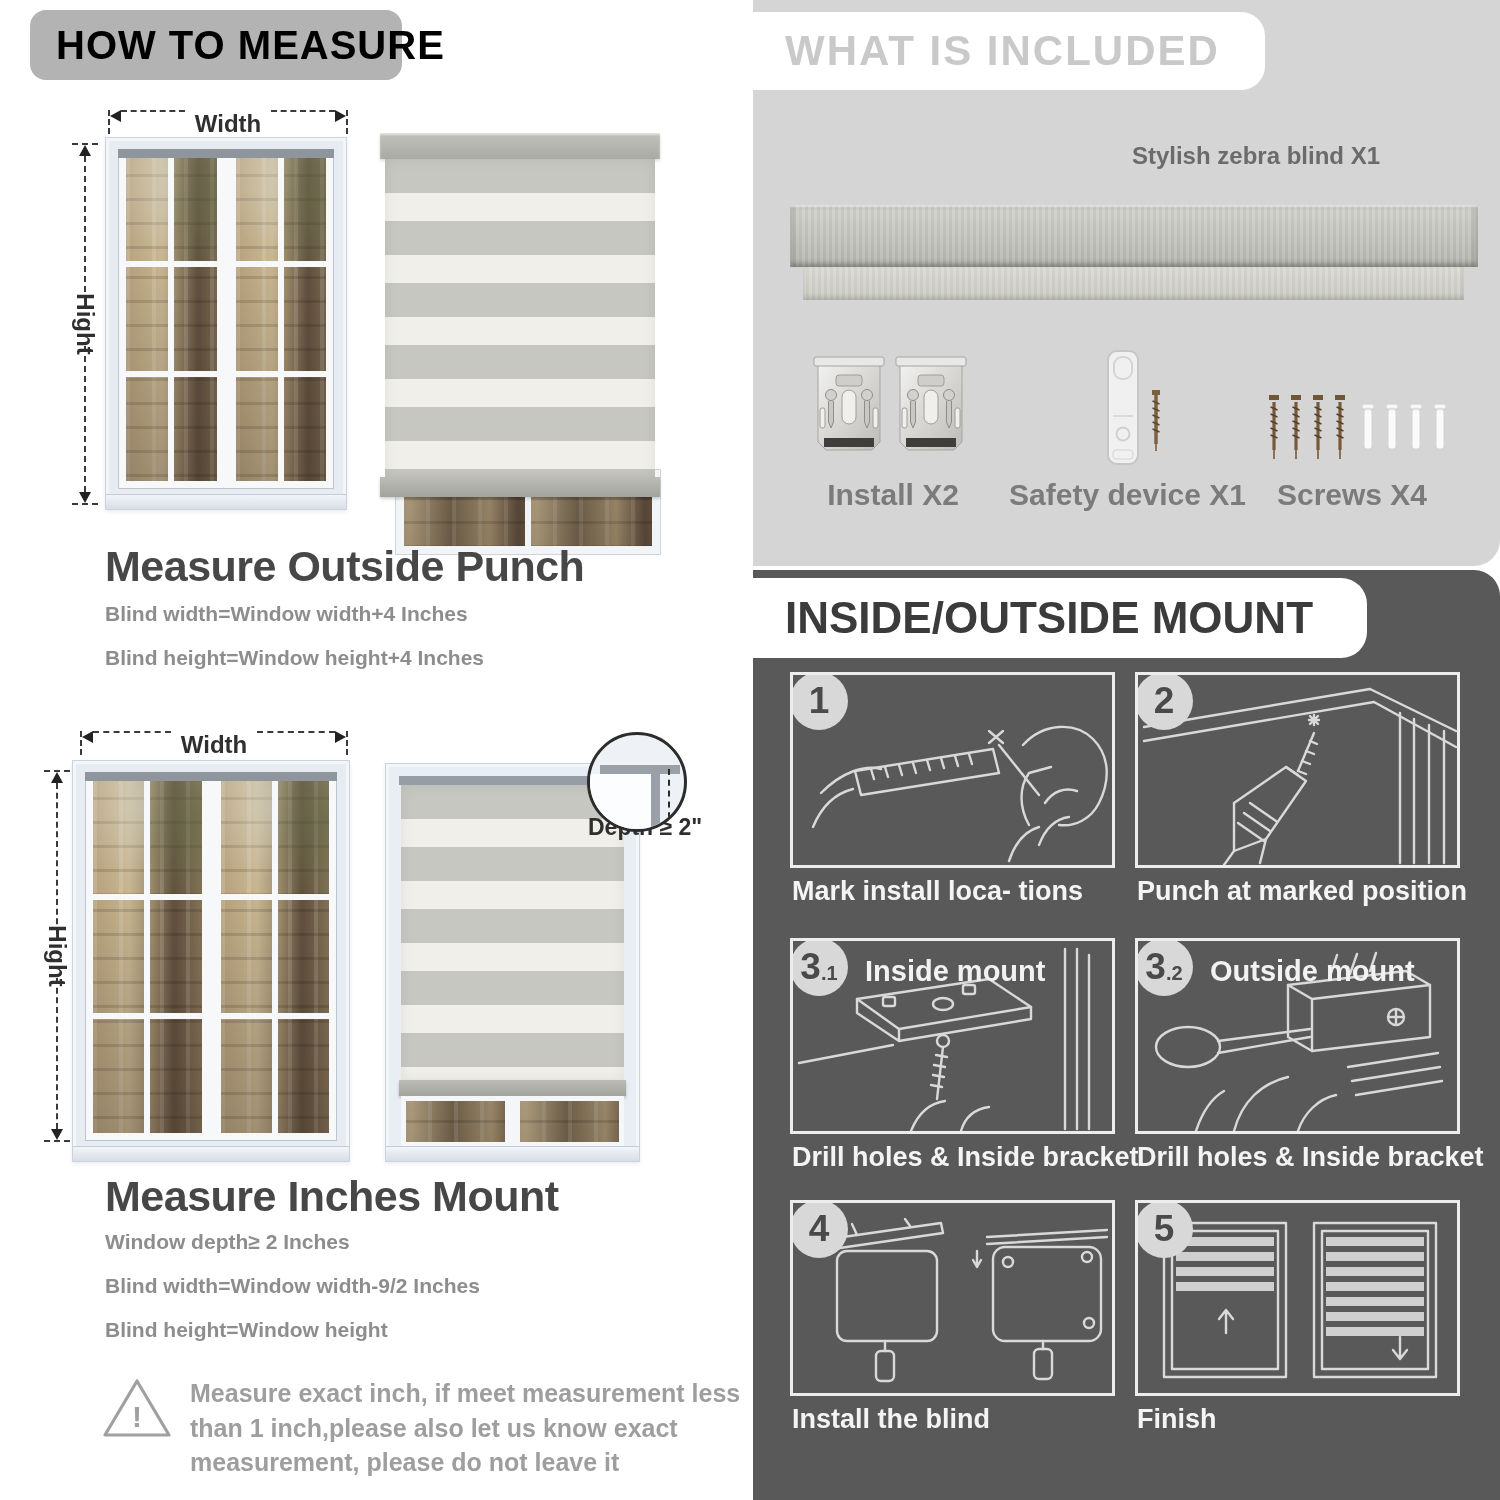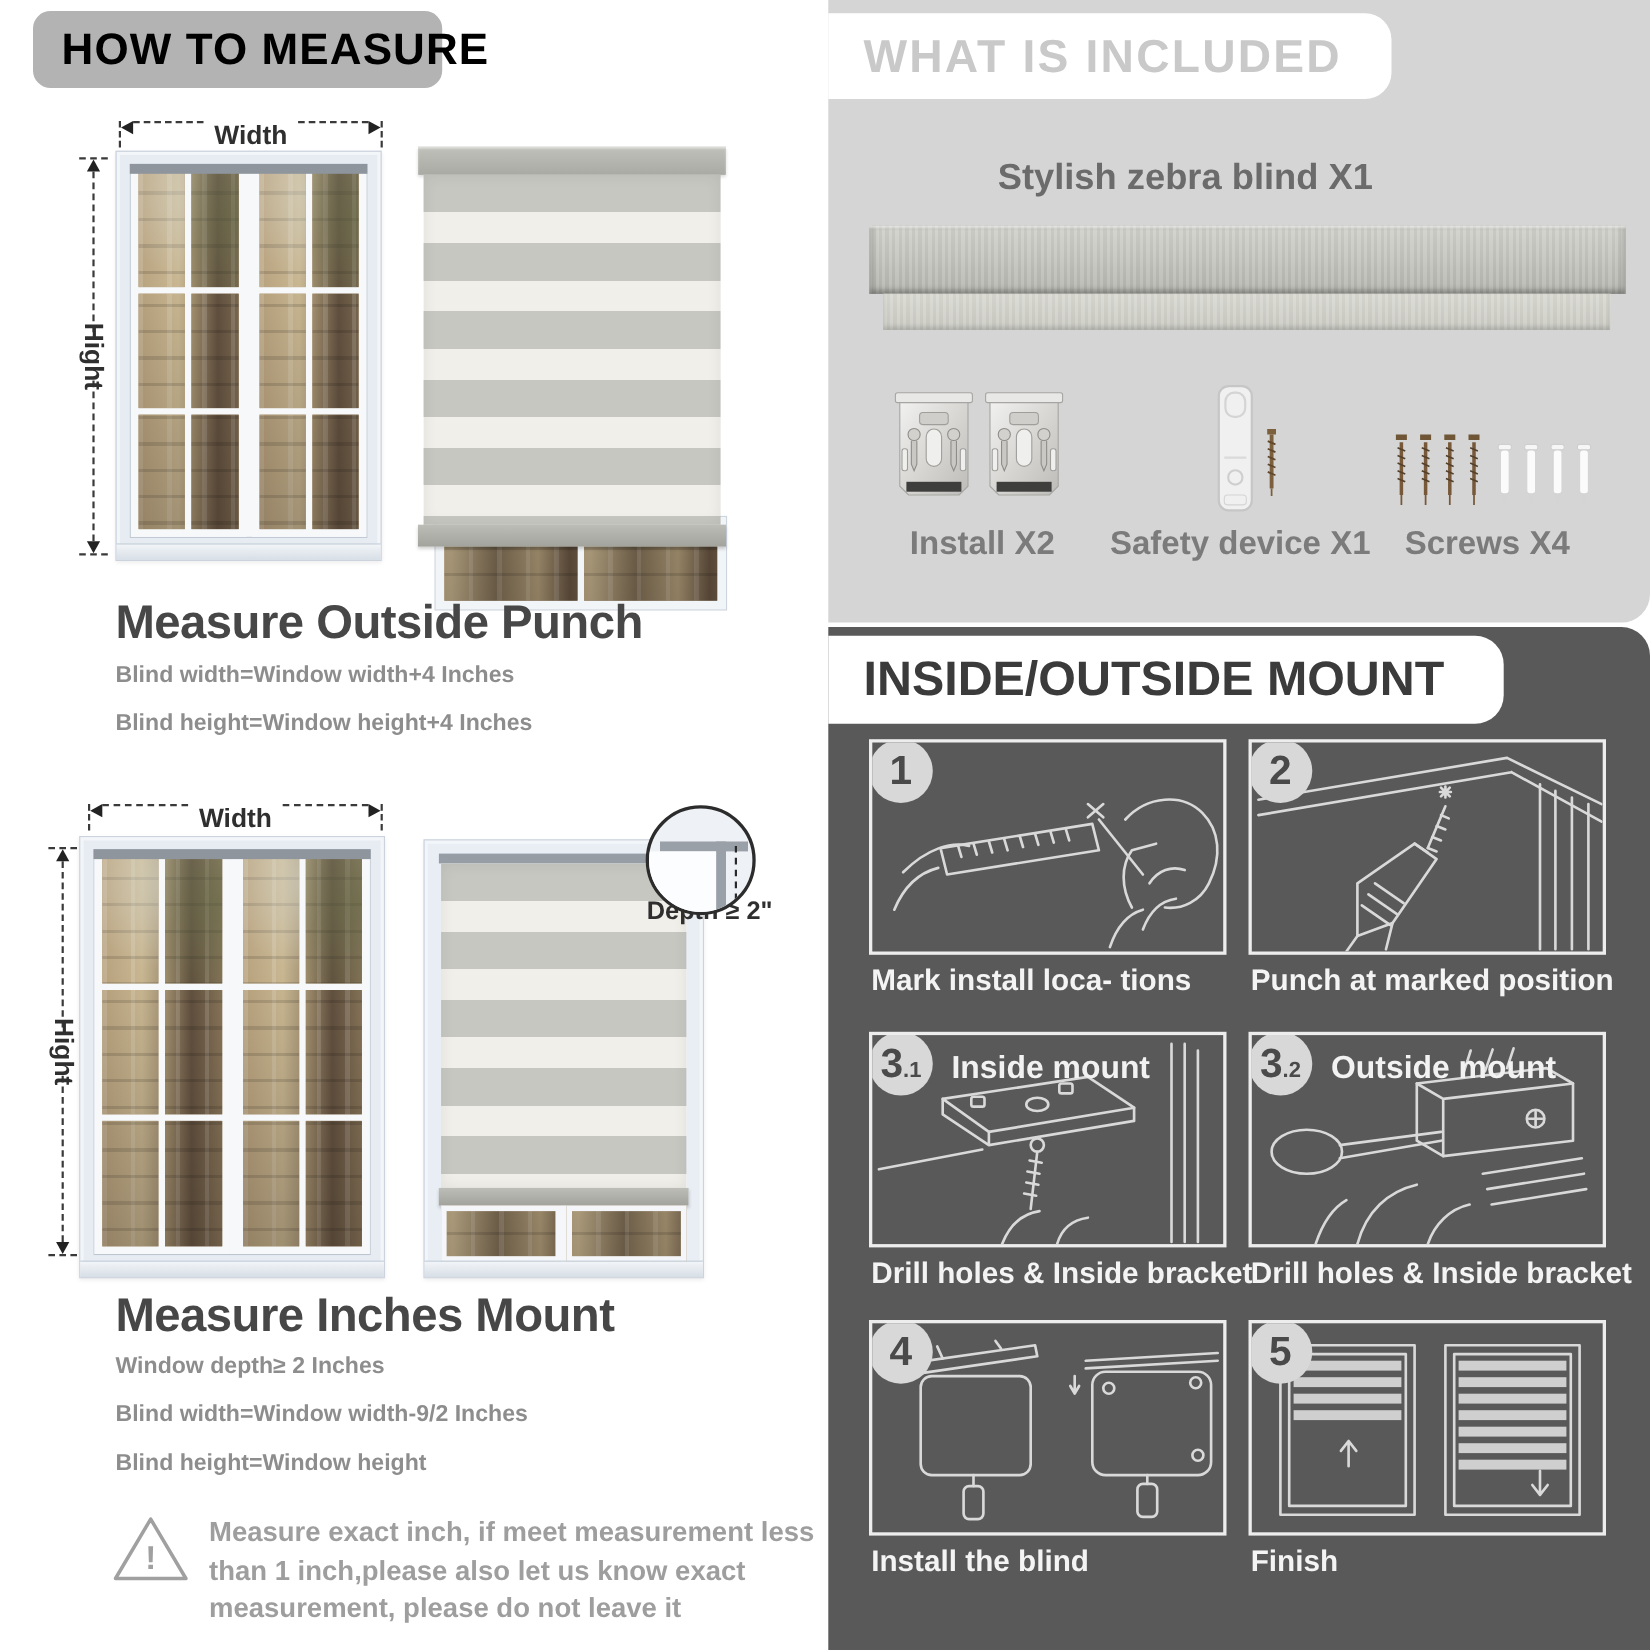--- a/index.html
+++ b/index.html
@@ -72,21 +72,21 @@
   .depth-circle .ddash{position:absolute;right:14px;top:34px;bottom:0;width:0;border-left:2px dashed #2a2a2a;}
 
   .note-tri{width:74px;height:70px;}
   .note-mark{left:24px;top:1396px;width:30px;text-align:center;font-size:30px;font-weight:bold;color:#a0a0a0;}
 
   
   .light-sec{left:753px;top:0;width:747px;height:566px;background:#d5d5d5;border-bottom-right-radius:26px;}
   .dark-sec{left:753px;top:570px;width:747px;height:930px;background:#595959;border-top-right-radius:26px;}
   .wi-box{left:753px;top:12px;width:512px;height:78px;background:#ffffff;border-radius:0 24px 24px 0;}
   .wi-box span{display:block;padding-left:32px;line-height:78px;font-size:42px;font-weight:bold;color:#c9c9c9;letter-spacing:2px;white-space:nowrap;}
-  .product-title{left:907px;top:142px;width:500px;text-align:left;font-size:33px;font-weight:bold;color:#6b6b6b;}
+  .product-title{left:880px;top:142px;width:500px;text-align:right;font-size:24px;font-weight:bold;color:#6b6b6b;}
   .rail-top{left:790px;top:205px;width:688px;height:62px;
      background:repeating-linear-gradient(90deg, rgba(255,255,255,.10) 0 3px, rgba(0,0,0,.03) 3px 6px),
                 linear-gradient(180deg,#d0d1ca 0%,#c4c5be 45%,#b4b5ae 100%);
      box-shadow:inset 0 2px 2px rgba(255,255,255,.6), inset 0 -4px 5px rgba(0,0,0,.18), inset 4px 0 6px rgba(0,0,0,.12), inset -4px 0 6px rgba(0,0,0,.12);}
   .rail-bottom{left:803px;top:267px;width:661px;height:33px;
      background:repeating-linear-gradient(90deg, rgba(255,255,255,.12) 0 3px, rgba(0,0,0,.02) 3px 6px),
                 linear-gradient(180deg,#d8d8d1,#c9c9c2);
      box-shadow:inset 0 -3px 4px rgba(0,0,0,.14);}
   .part-label{font-size:30px;font-weight:bold;color:#7b7b7b;text-align:center;white-space:nowrap;}
 

